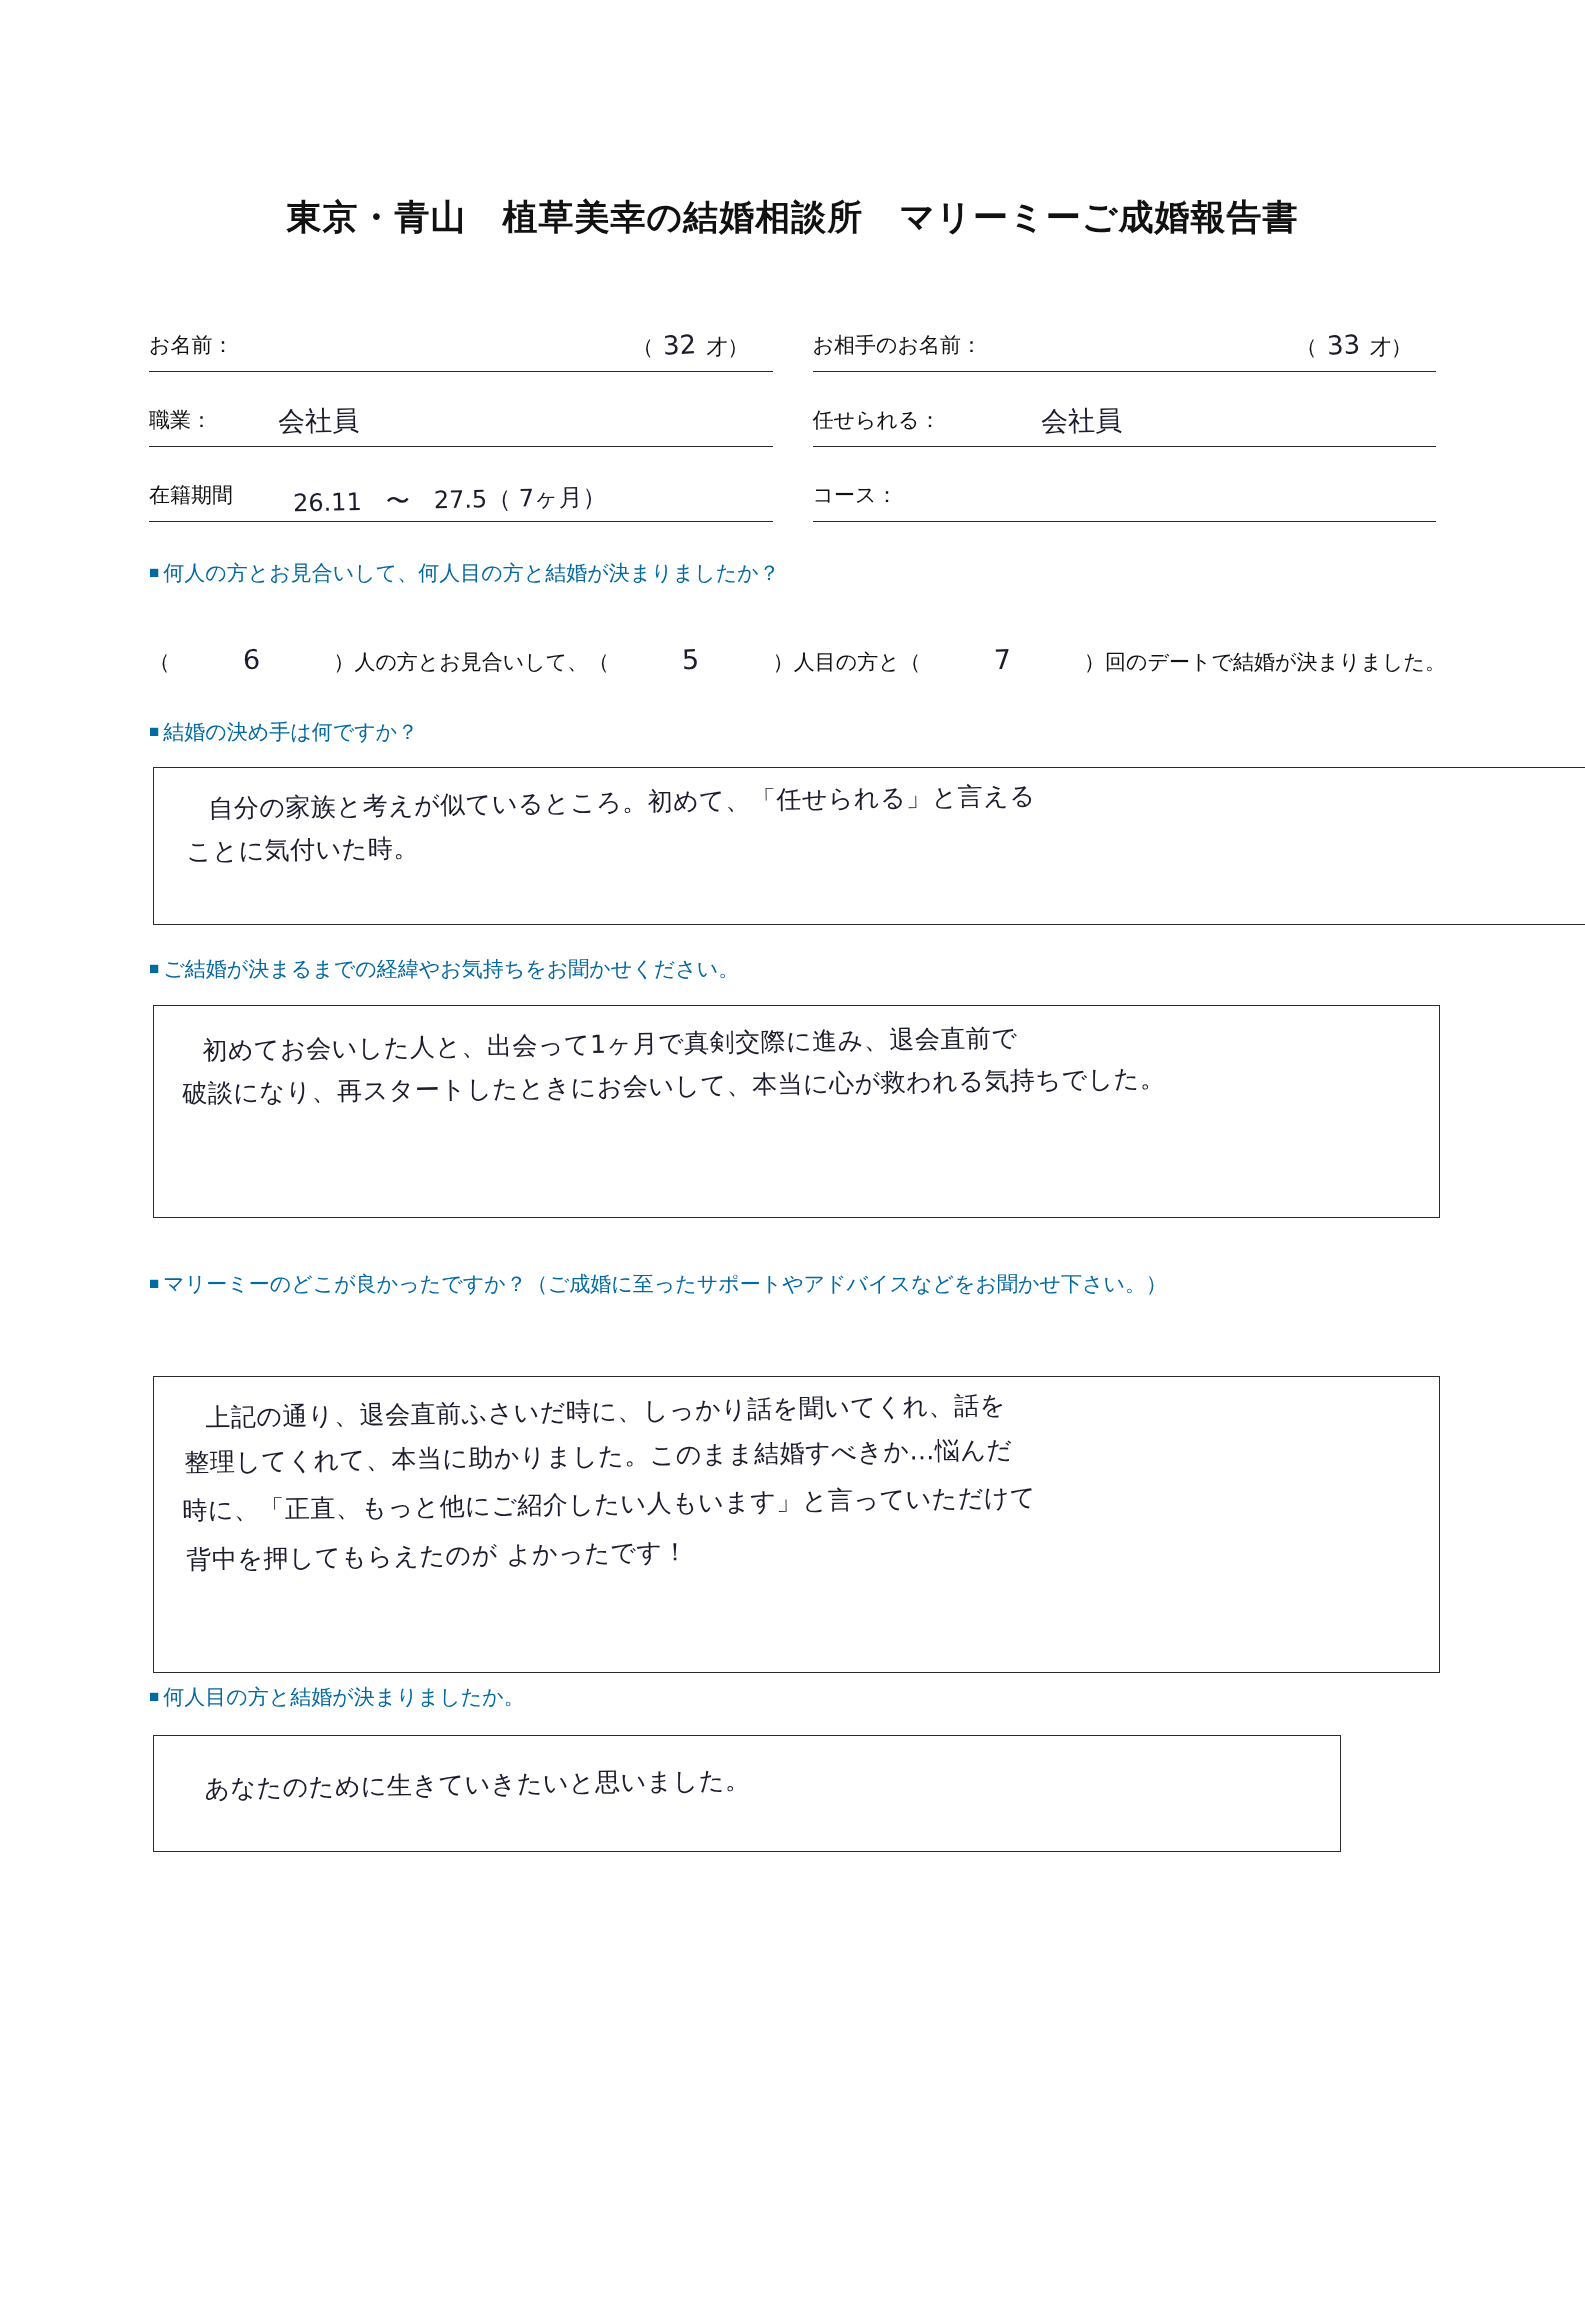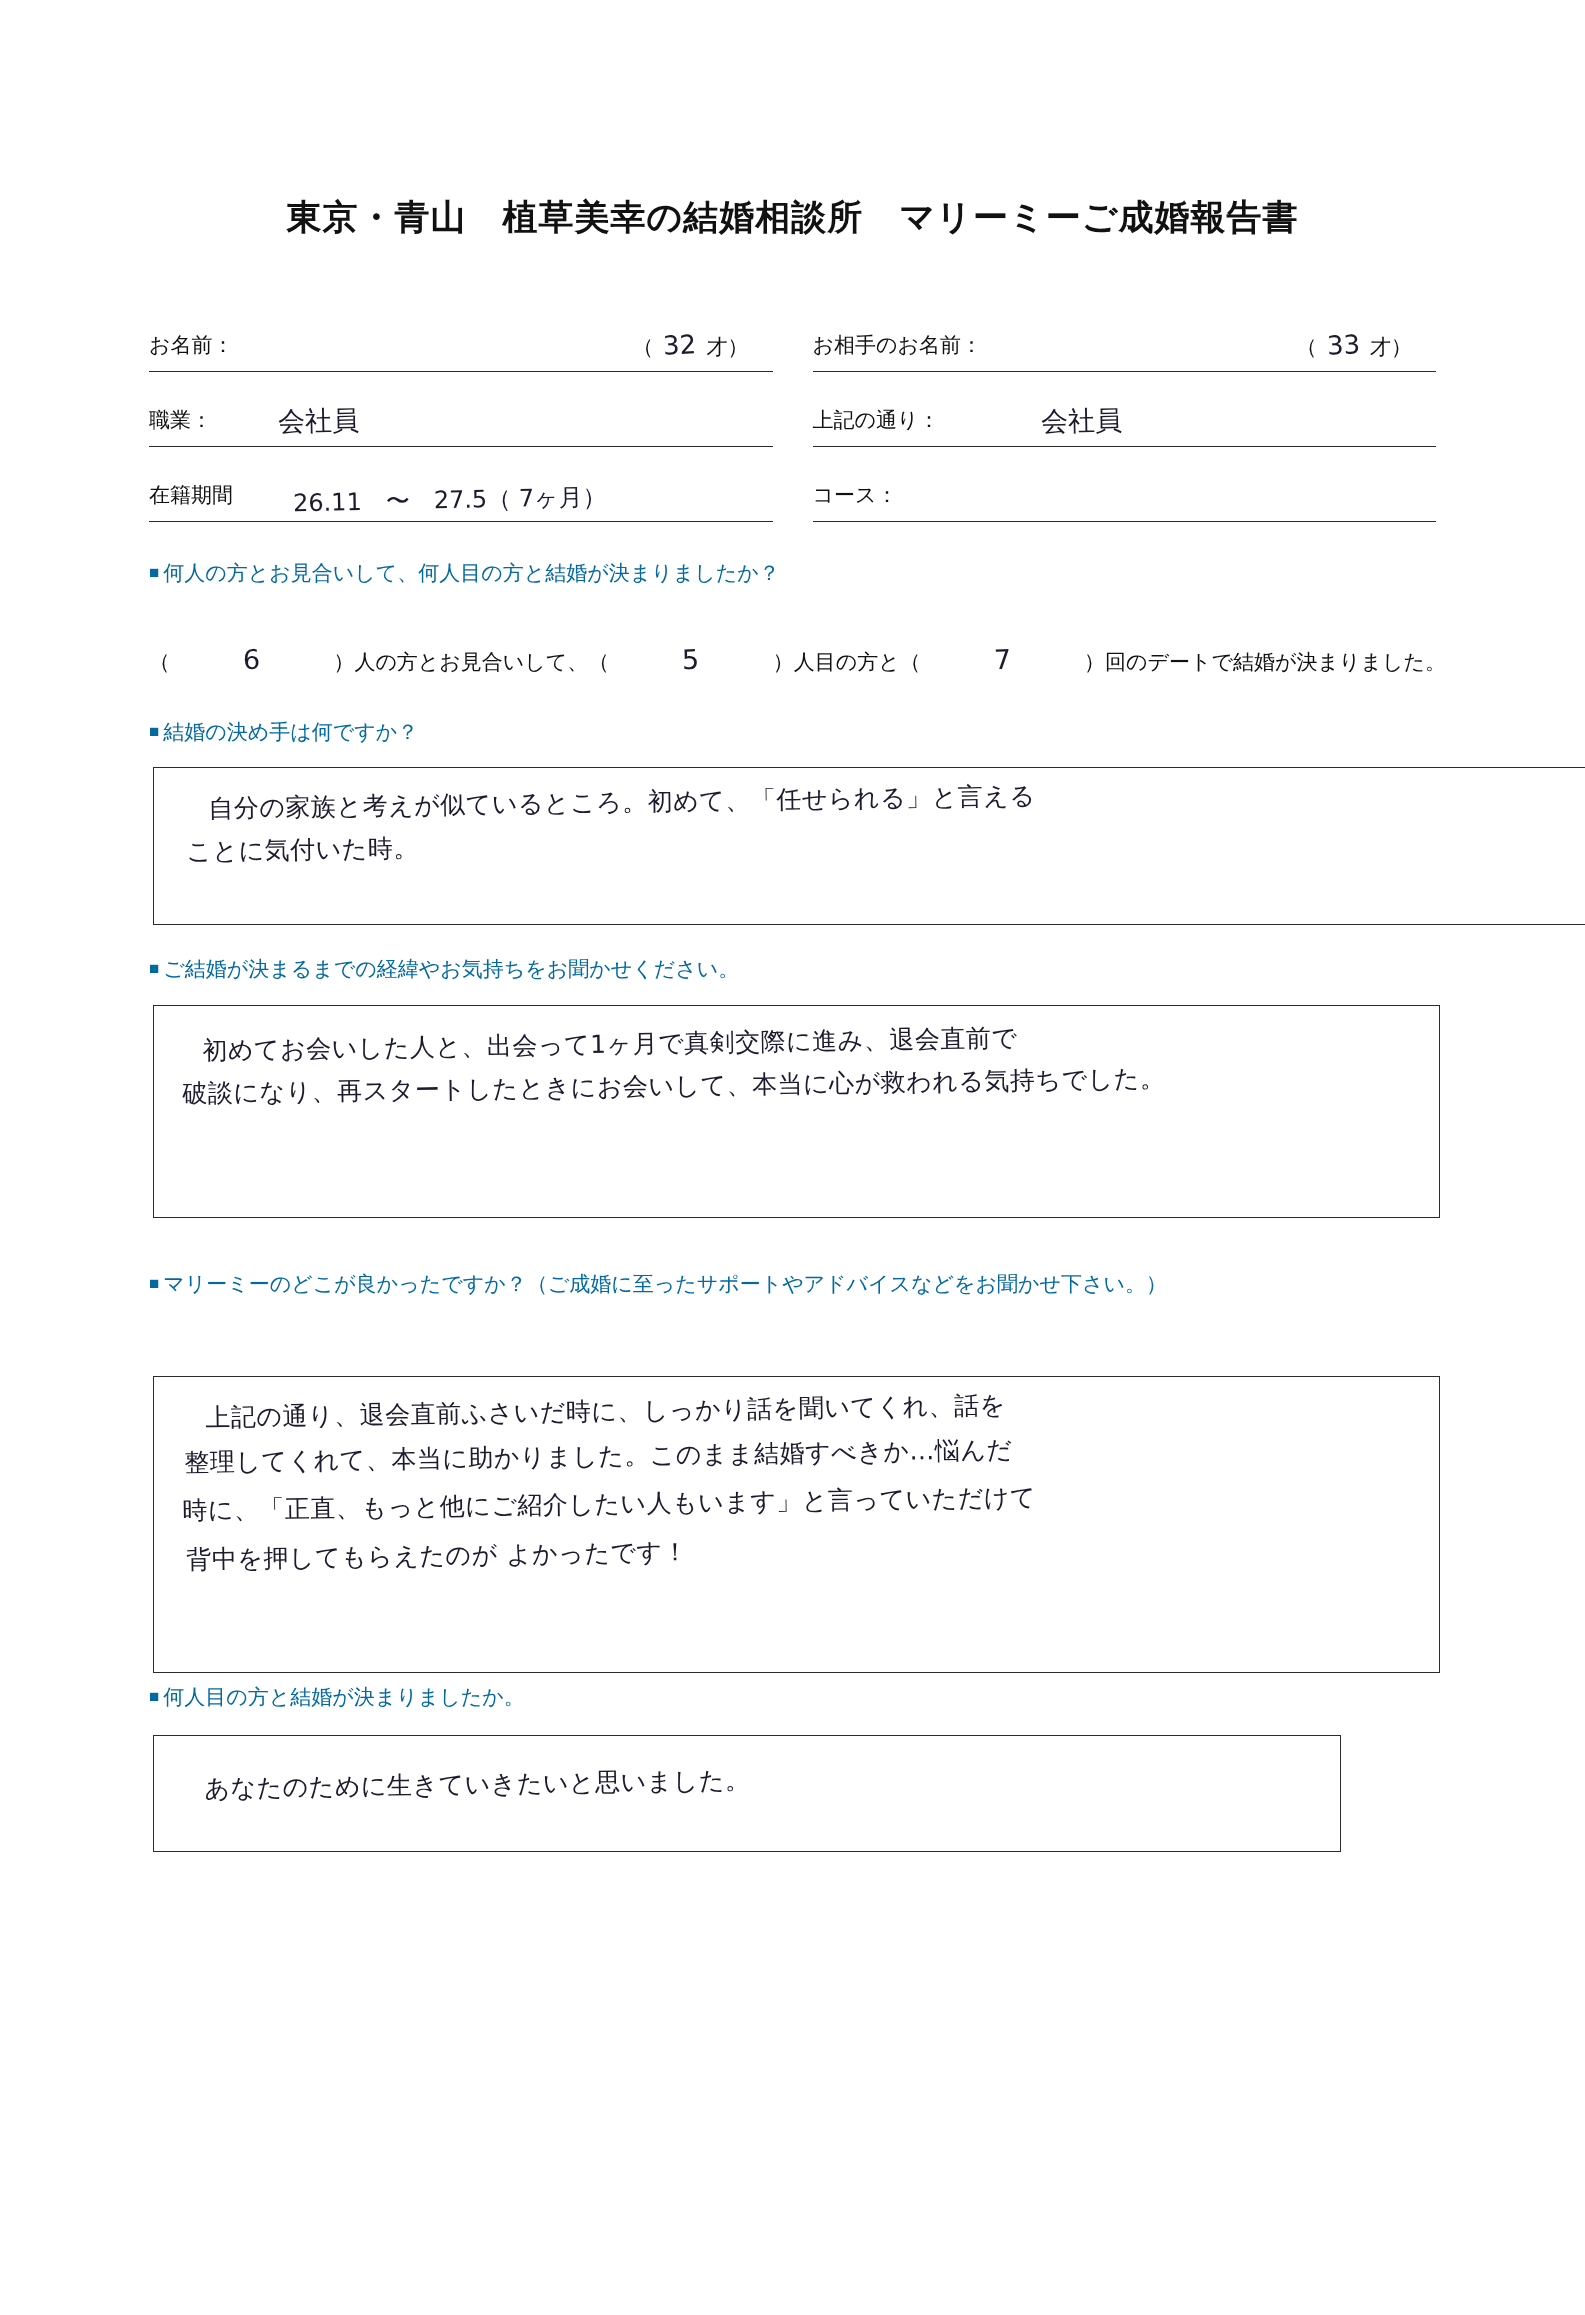--- a/index.html
+++ b/index.html
@@ -202,21 +202,21 @@
           </span>
         </div>
       </div>
 
       <div class="field-row">
         <div class="fcell left">
           <span class="flabel">職業：</span>
           <span class="hw hw-job">会社員</span>
         </div>
         <div class="fcell right">
-          <span class="flabel">上記の通り：</span>
+          <span class="flabel">任せられる：</span>
           <span class="hw hw-job" style="left:228px;">会社員</span>
         </div>
       </div>
 
       <div class="field-row">
         <div class="fcell left">
           <span class="flabel">在籍期間</span>
           <span class="hw small hw-period">26.11　〜　27.5（ 7ヶ月）</span>
         </div>
         <div class="fcell right">

